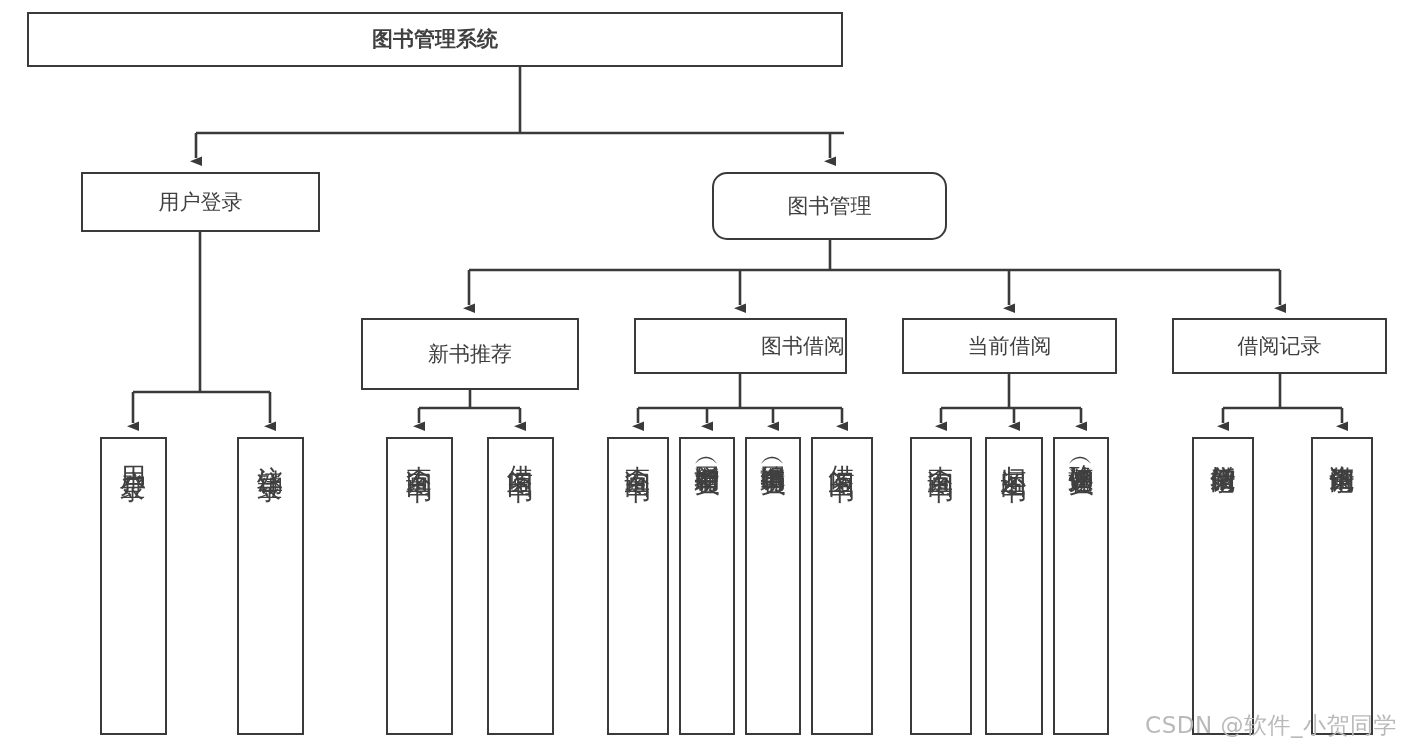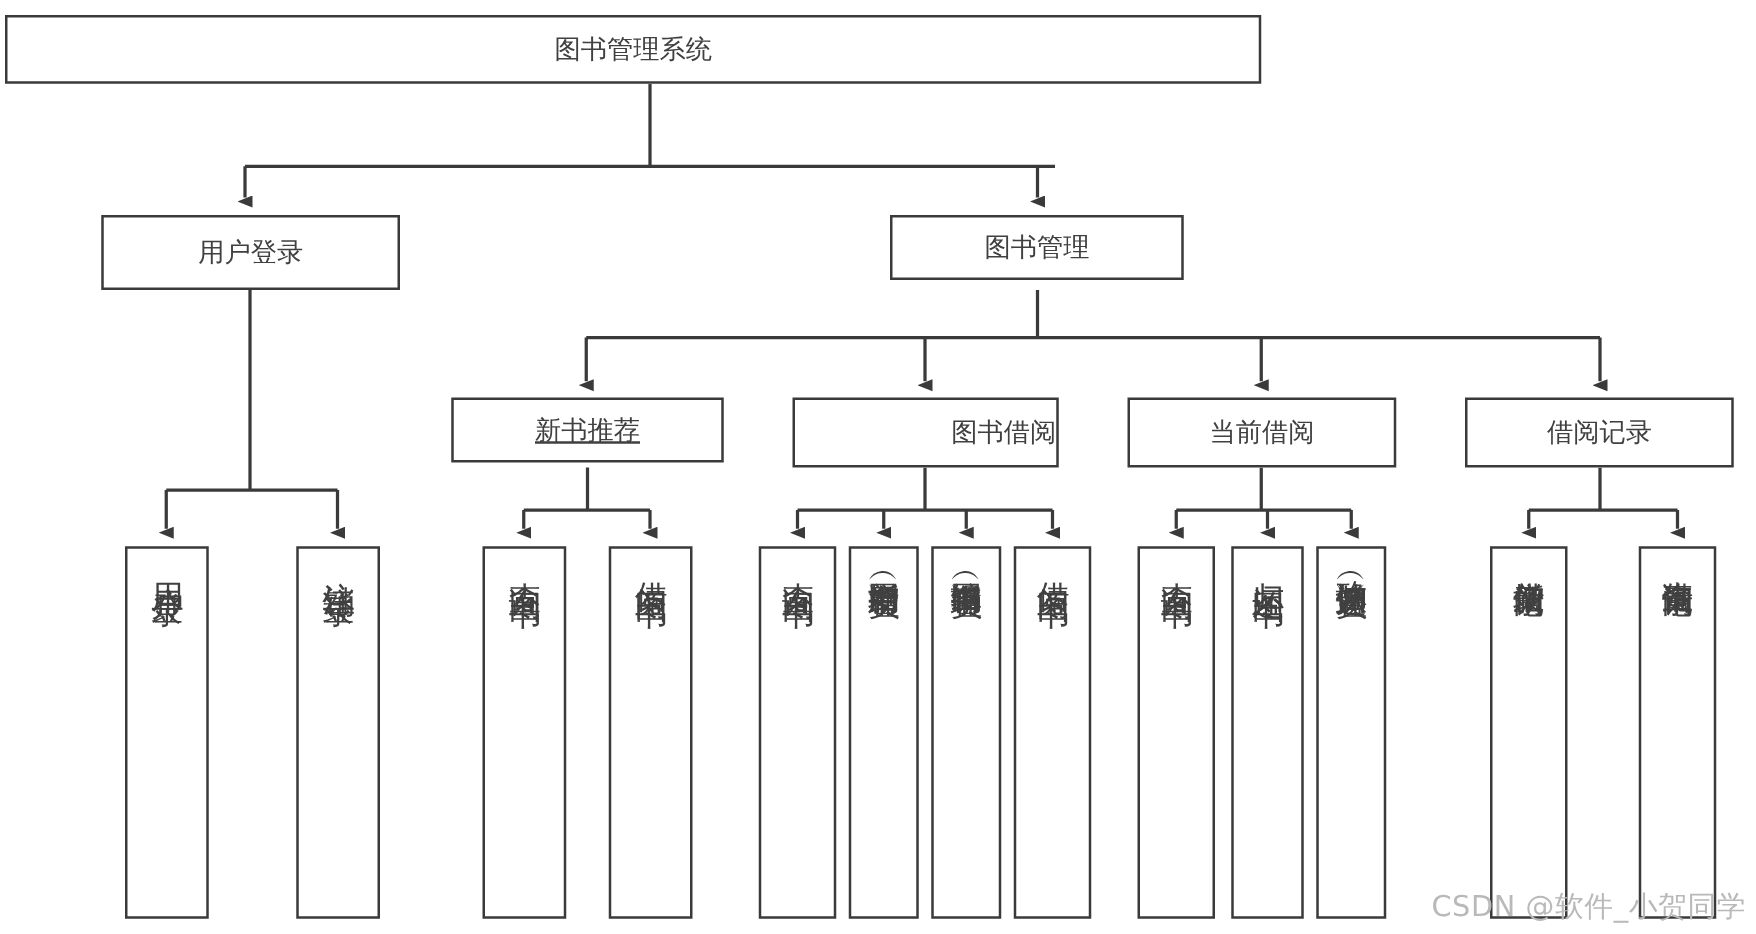--- a/index.html
+++ b/index.html
@@ -121,32 +121,32 @@
       <path d="M 1014 408 L 1014 423" marker-end="url(#arrow)"></path>
       <path d="M 1081 408 L 1081 423" marker-end="url(#arrow)"></path>
 
       <path d="M 1280 374 L 1280 408"></path>
       <path d="M 1223 408 L 1342 408"></path>
       <path d="M 1223 408 L 1223 423" marker-end="url(#arrow)"></path>
       <path d="M 1342 408 L 1342 423" marker-end="url(#arrow)"></path>
     </g>
   </svg>
 
-  <div class="node root horizontal" style="left:4px; top:12px; width:1005px; height:55px;">
+  <div class="node root horizontal" style="left:27px; top:12px; width:816px; height:55px;font-weight:bold;">
     <span class="label">图书管理系统</span>
   </div>
 
   <div class="node horizontal" style="left:81px; top:172px; width:239px; height:60px;">
     <span class="label">用户登录</span>
   </div>
-  <div class="node horizontal" style="left:712px; top:172px; width:235px; height:52px;">
+  <div class="node horizontal" style="left:712px; top:172px; width:235px; height:68px;border-radius:15px;">
     <span class="label">图书管理</span>
   </div>
 
-  <div class="node horizontal" style="left:361px; top:318px; width:218px; height:52px;text-decoration:underline;">
+  <div class="node horizontal" style="left:361px; top:318px; width:218px; height:72px;">
     <span class="label">新书推荐</span>
   </div>
   <div class="node horizontal" style="left:634px; top:318px; width:213px; height:56px;justify-content:flex-end;">
     <span class="label">图书借阅</span>
   </div>
   <div class="node horizontal" style="left:1172px; top:318px; width:215px; height:56px;">
     <span class="label">借阅记录</span>
   </div>
   <div class="node horizontal" style="left:902px; top:318px; width:215px; height:56px;">
     <span class="label">当前借阅</span>

